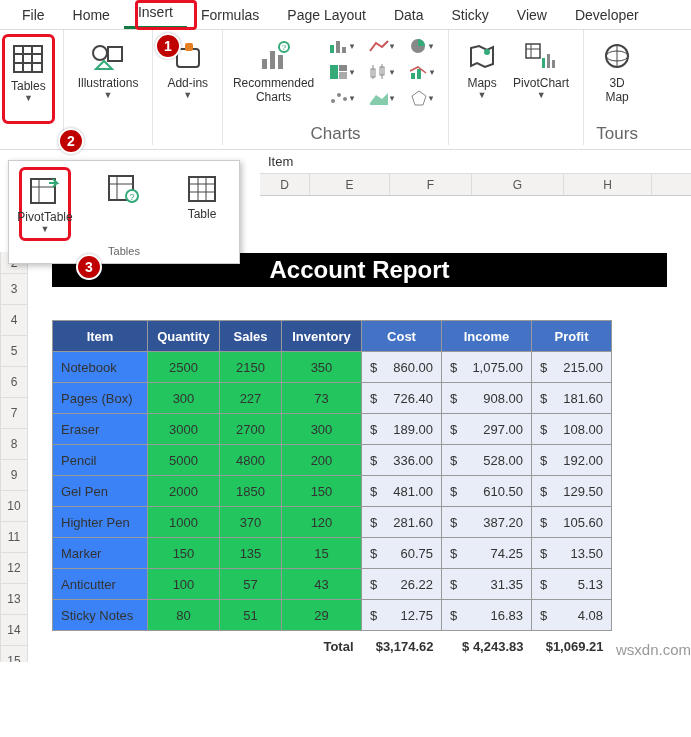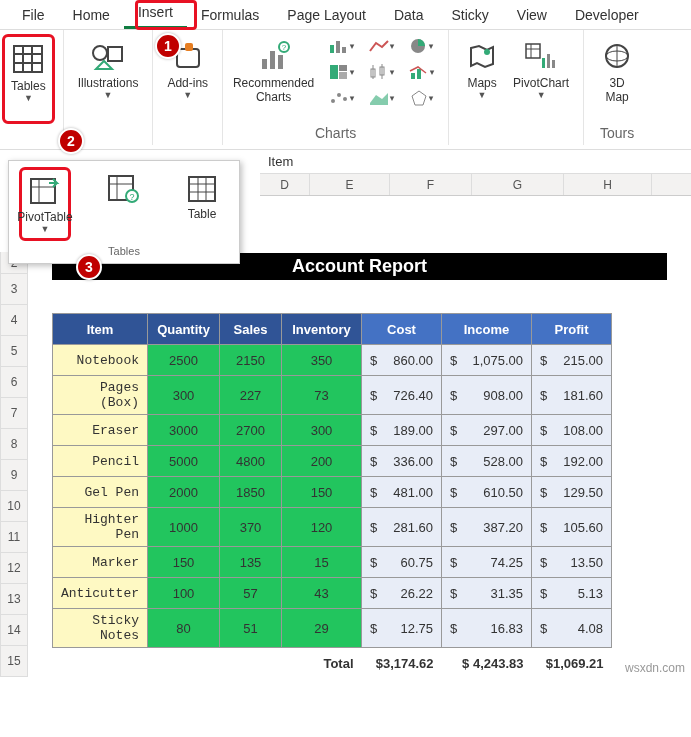--- a/index.html
+++ b/index.html
@@ -60,21 +60,21 @@
   }
   .ribbon-btns { display:flex; flex:1; align-items:flex-start;}
   .ribbon-bigbtn {
     display:flex; flex-direction:column; align-items:center;
     justify-content:flex-start; padding:4px 6px; cursor:pointer;
     min-width:50px; text-align:center; height:90px;
   }
   .ribbon-bigbtn .ic { height:36px; display:flex; align-items:center; justify-content:center; }
   .ribbon-bigbtn .lbl { font-size:12px; line-height:1.2; margin-top:2px; }
   .chev { font-size:9px; color:#555; }
-  .group-label { font-size:14px; color:#666; margin-top:auto; }
+  .group-label { font-size:17px; color:#666; margin-top:auto; }
 
   .charts-sub { display:flex; flex-direction:column; gap:2px; margin-left:6px; }
   .chart-row { display:flex; gap:2px; }
   .mini-chart-btn { width:38px; height:24px; display:flex; align-items:center; justify-content:center; cursor:pointer; border:1px solid transparent; }
 
   
   .red-box { border:3px solid #e81123; border-radius:6px; }
   .marker {
     position:absolute; width:26px; height:26px; border-radius:50%;
     background:#c00000; color:#fff; display:flex; align-items:center;
@@ -105,46 +105,46 @@
 
   
   .sheet { position:relative; }
   .row-headers { position:absolute; left:0; top:0; width:28px; }
   .row-h { height:31px; border:1px solid #ddd; background:#f3f2f1; text-align:center; font-size:12px; color:#555; display:flex; align-items:center; justify-content:center; border-top:none; }
   .row-h.first-small { height:22px; }
 
   .grid { margin-left:28px; }
 
   .report-title {
-    background:#000; color:#fff; font-weight:bold; font-size:18px;
+    background:#000; color:#fff; font-weight:bold; font-size:24px;
     text-align:center; padding:3px 0; margin:1px 24px 2px 24px;
   }
   .spacer-row { height:31px; }
 
   table.data {
     border-collapse:collapse; margin-left:24px; 
   }
   table.data th, table.data td {
     border:1px solid #999; padding:4px 8px; font-size:13px; height:31px;
   }
   table.data th { color:#fff; font-weight:bold; text-align:center; }
   th.blue1 { background:#305496; }
   th.blue2 { background:#4472c4; }
   td.grey { background:#22c55e; text-align:center; }
-  td.greyl { background:#fef9c3; text-align:right;font-family:Liberation Mono, monospace; }
+  td.greyl { background:#3b82f6; text-align:left; }
   td.money { background:#e8edf7; text-align:right; font-variant-numeric:tabular-nums; }
   td.money .cur { float:left; }
 
   .w-item{width:95px;} .w-qty{width:72px;} .w-sales{width:62px;} .w-inv{width:80px;}
   .w-cost{width:80px;} .w-inc{width:90px;} .w-prof{width:80px;}
 
   tr.totals td { border:none; font-weight:bold; background:#fff; text-align:right; padding:4px 8px;}
   tr.totals td.lbl { text-align:right; }
 
-  .watermark { position:absolute; right:6px; bottom:4px; font-size:12px; color:#999; }
+  .watermark { position:absolute; right:0; bottom:4px; font-size:15px; color:#999; }
 
   
   svg { display:block; }
 </style>
 </head>
 <body>
 
 <div class="ribbon-wrap">
   <div class="ribbon-tabs">
     <div class="ribbon-tab">File</div>

